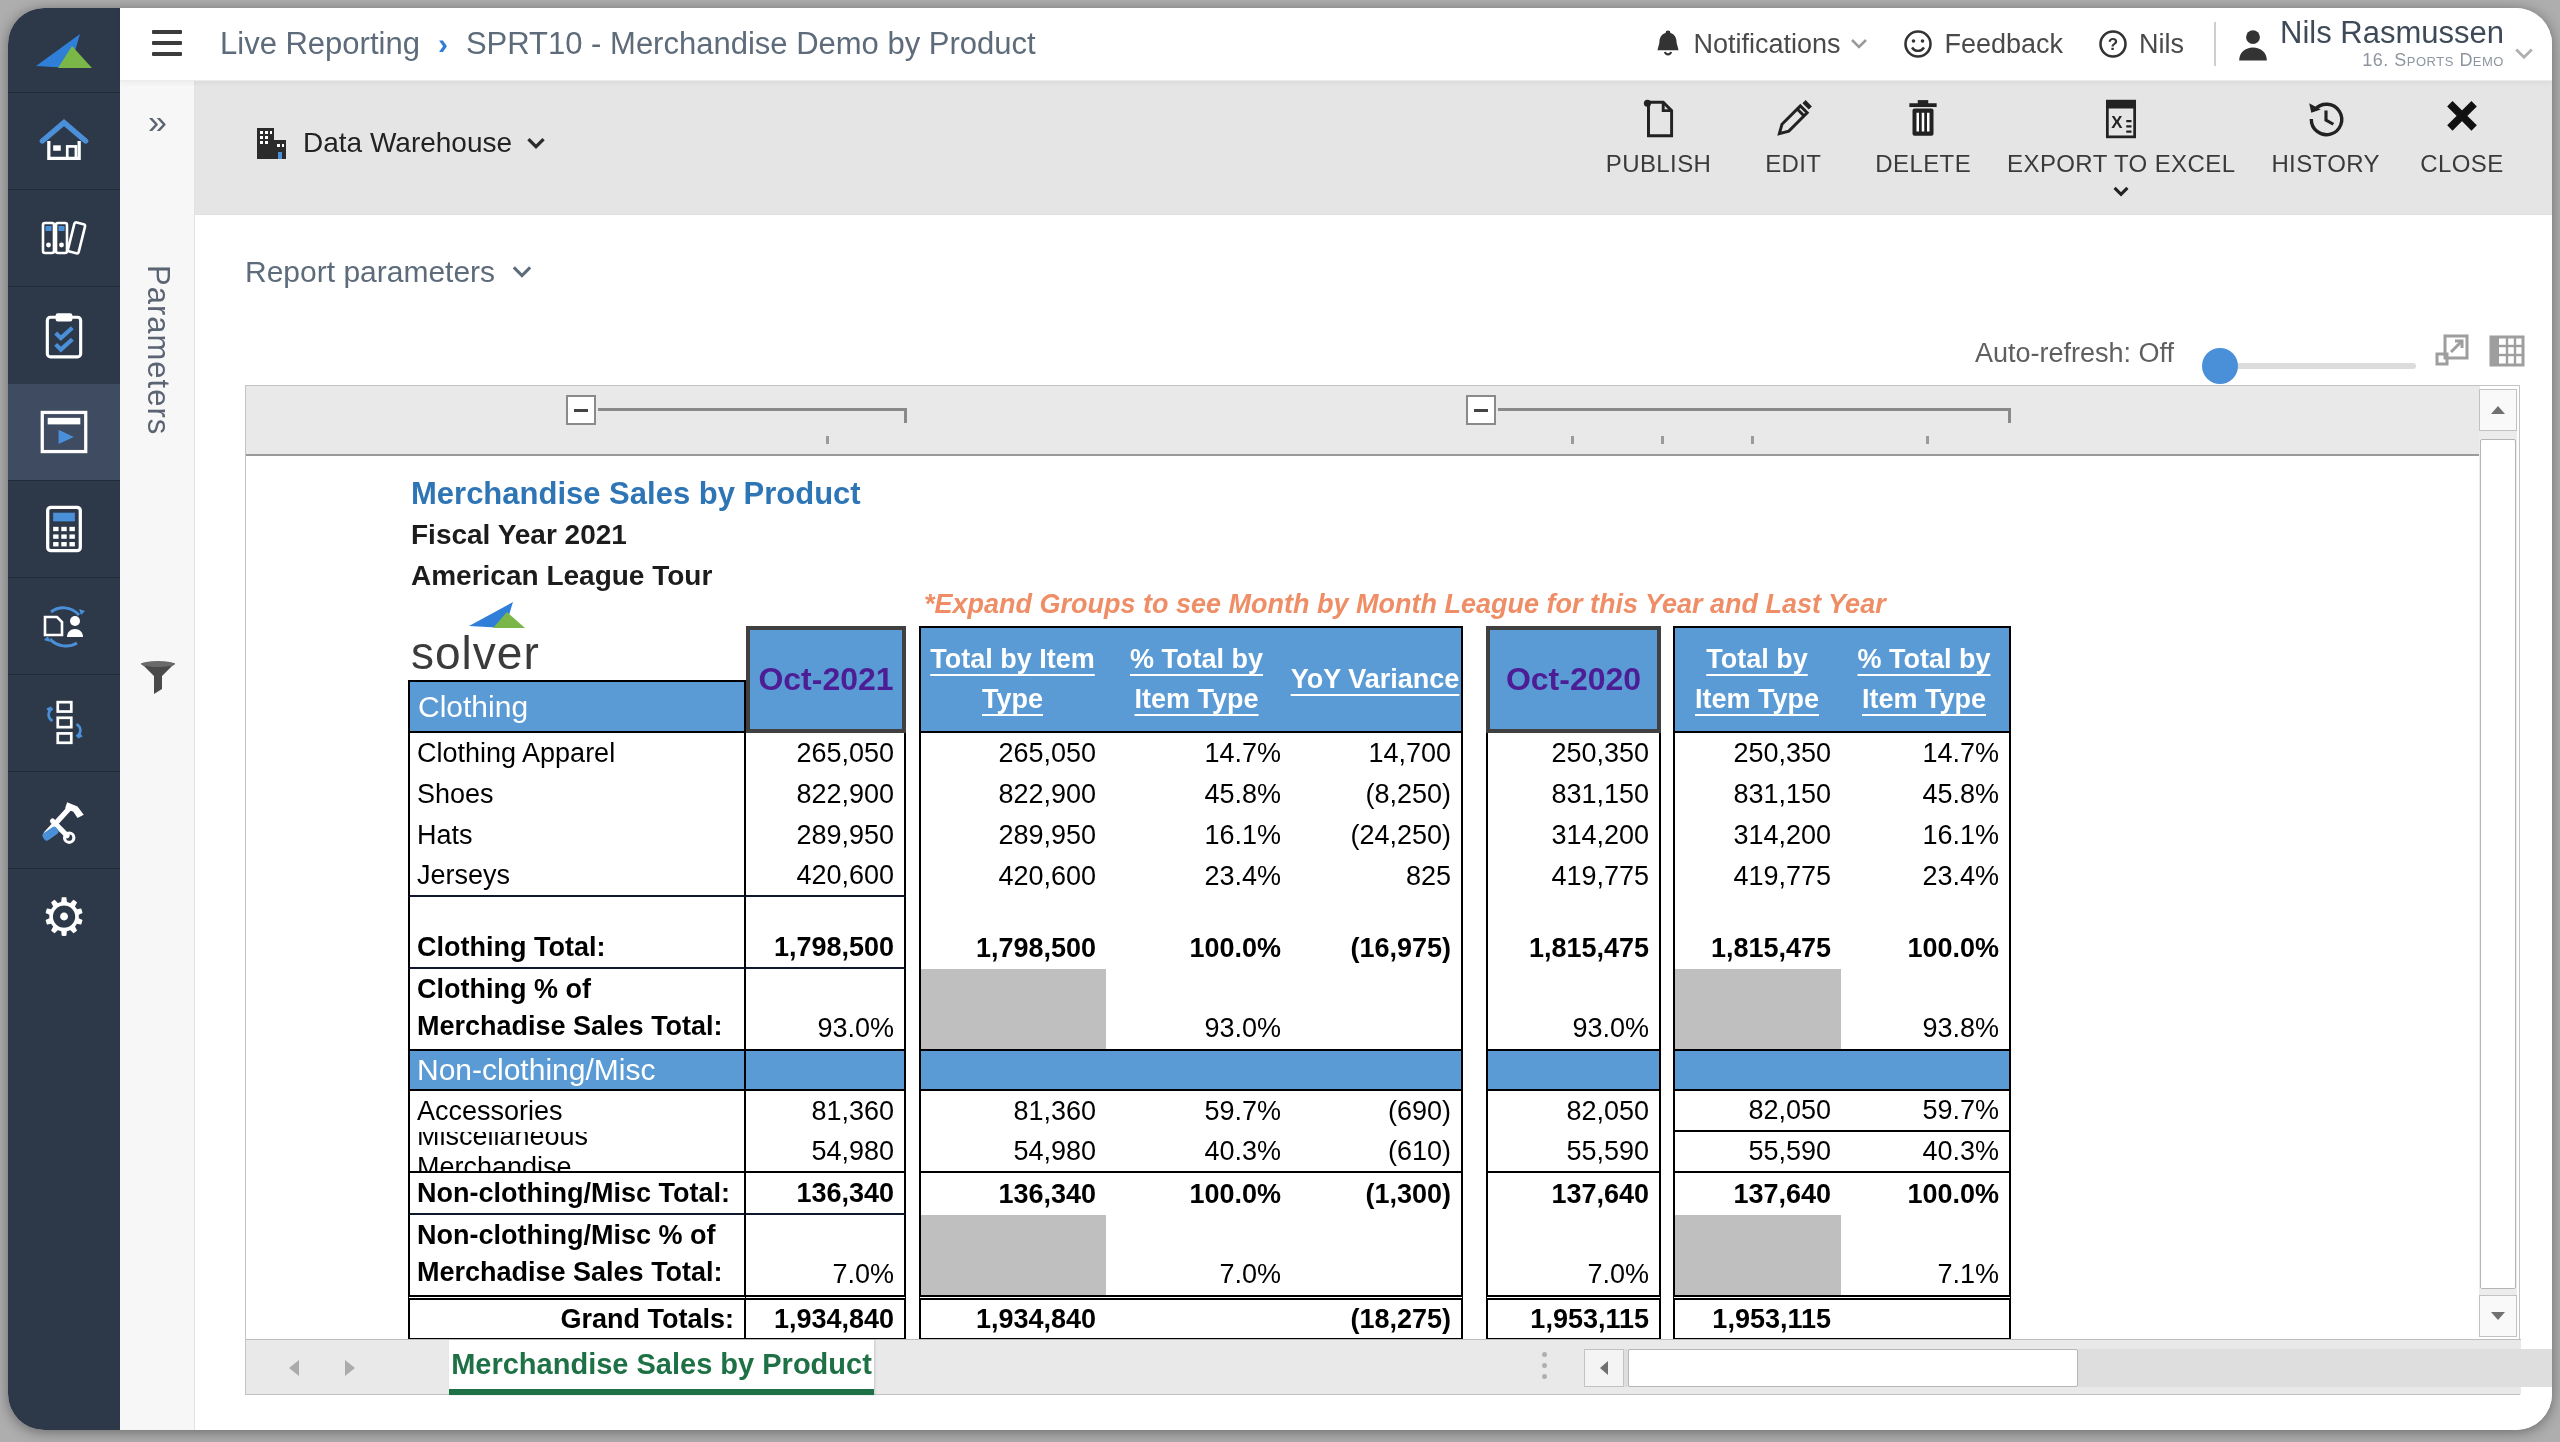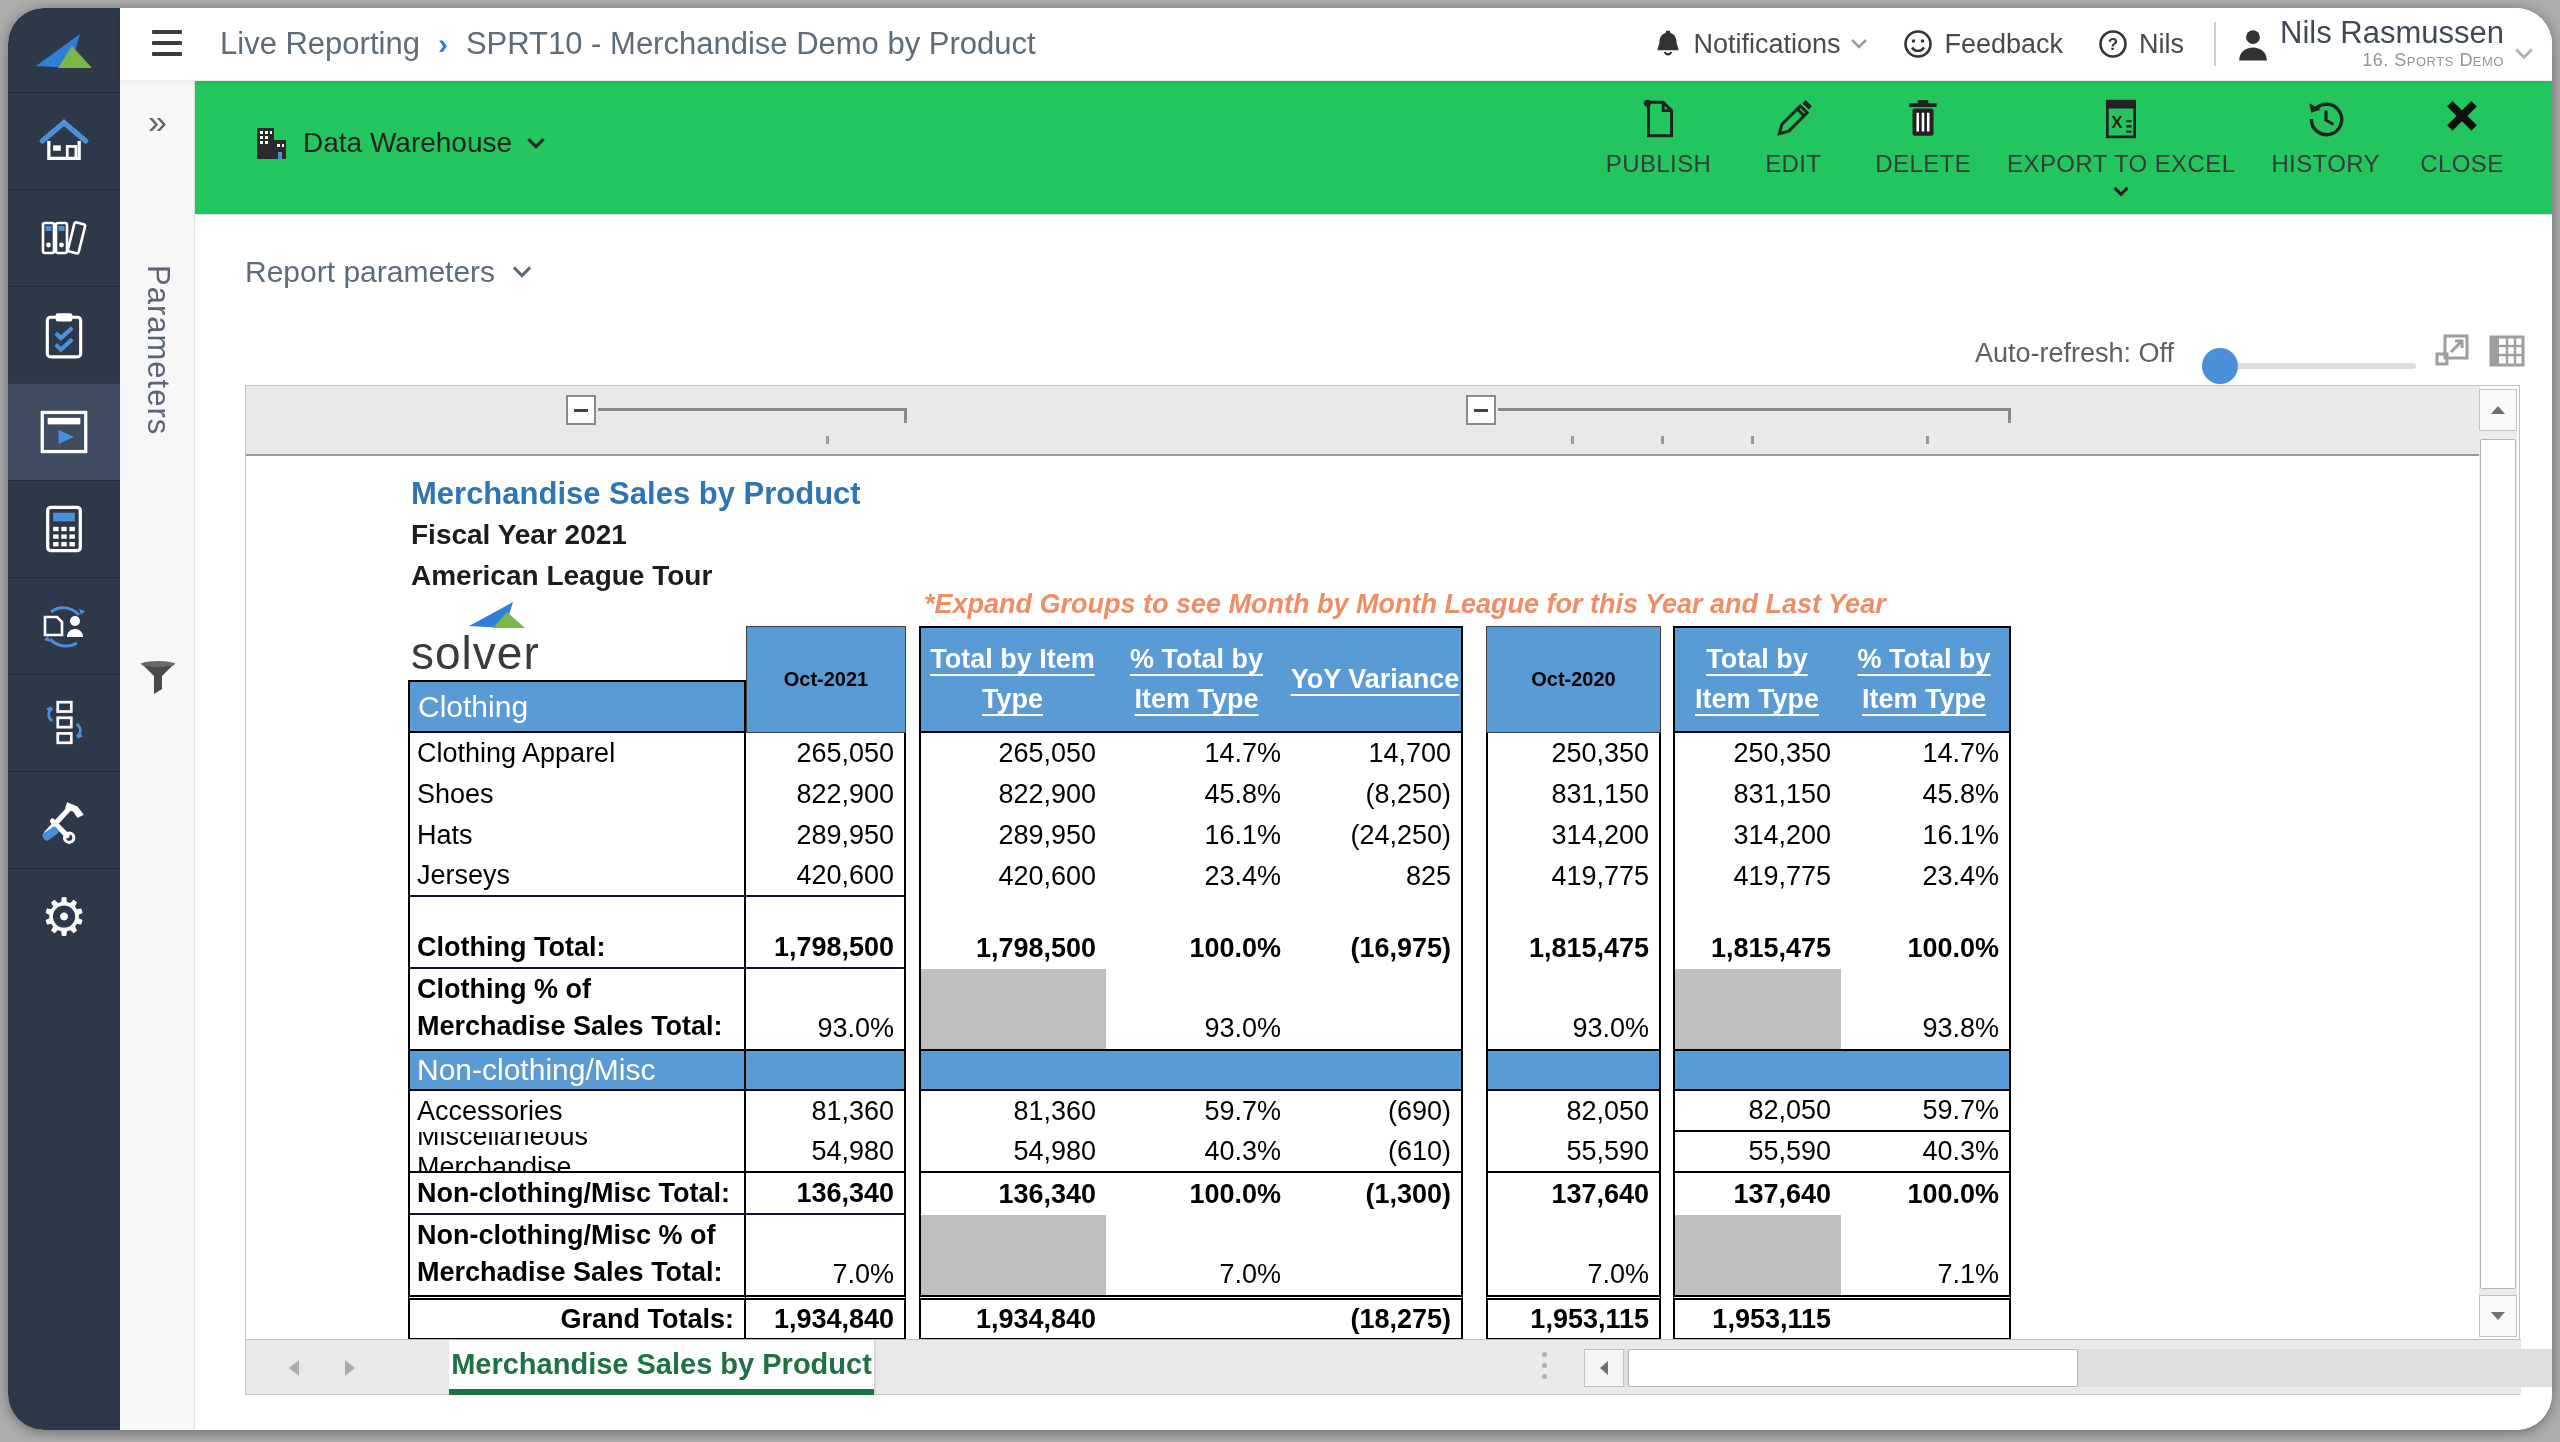--- a/index.html
+++ b/index.html
@@ -28,21 +28,21 @@
   .crumb { font-size:31px; color:#5d6b7a; cursor:pointer; white-space:nowrap; }
   .crumb-sep { color:#2f7ed8; font-size:30px; font-weight:700; }
   .hdr-right { position:absolute; right:18px; top:0; height:72px; display:flex; align-items:center; gap:14px; }
   .hdr-btn { display:flex; align-items:center; gap:10px; color:#4a4a4a; font-size:27px; cursor:pointer; padding:0 10px; }
   .hdr-divider { width:2px; height:44px; background:#cfcfcf; margin:0 6px; }
   .userbox { display:flex; align-items:center; gap:10px; cursor:pointer; }
   .user-name { font-size:31px; color:#3f4a58; line-height:1.05; }
   .user-tenant { font-size:18px; color:#8d959e; font-variant:small-caps; letter-spacing:.5px; text-align:right; }
 
   
-  .toolbar { position:absolute; left:187px; right:0; top:72px; height:135px; background:#22c55e; border-bottom:1px solid #e0e0e0;text-decoration:underline; }
+  .toolbar { position:absolute; left:187px; right:0; top:72px; height:135px; background:#e5e5e5; border-bottom:1px solid #e0e0e0;text-decoration:underline; }
   .src-select { position:absolute; left:58px; top:44px; display:flex; align-items:center; gap:14px; cursor:pointer; }
   .src-label { font-size:28px; color:#232323; font-weight:500; }
   .actions { position:absolute; right:30px; top:14px; display:flex; align-items:flex-start; gap:8px; }
   .action { display:flex; flex-direction:column; align-items:center; gap:10px; min-width:120px; padding:4px 14px; cursor:pointer; color:#2d2d2d; }
   .action-label { font-size:24px; letter-spacing:.4px; color:#3a3a3a; font-weight:500; white-space:nowrap; }
 
   
   .content { position:absolute; left:187px; right:0; top:207px; bottom:0; background:#fff; }
   .rp-toggle { position:absolute; left:50px; top:40px; display:flex; align-items:center; gap:16px; cursor:pointer; }
   .rp-label { font-size:30px; color:#5d6b7a; }
@@ -95,21 +95,21 @@
   .rule-all .cell { border-bottom:2px solid #000; }
   .rule-e .e1, .rule-e .e2 { border-bottom:2px solid #000; }
   .grand .cell { border-top:5px double #000; border-bottom:3px solid #000; font-weight:700; }
   .grand .a { justify-content:flex-end; padding-right:10px; }
   .grand .a span { text-align:right; }
 
   
   .header { height:107px; }
   .hA { grid-column:1; position:relative; }
   .section-band { position:absolute; left:0; right:0; bottom:0; height:53px; background:var(--accent); border:2px solid #000; color:#fff; font-size:30px; display:flex; align-items:center; padding-left:8px; }
-  .hB,.hD { background:var(--accent); border:1px solid #404040; color:#000000; font-weight:700; font-size:20px; display:flex; align-items:center; justify-content:center; }
+  .hB,.hD { background:var(--accent); border:4px solid #404040; color:#4c1d95; font-weight:700; font-size:32px; display:flex; align-items:center; justify-content:center; }
   .hB{ grid-column:2; } .hD{ grid-column:8; }
   .hC { grid-column:4/7; background:var(--accent); border:2px solid #000; display:flex; align-items:center; }
   .hE { grid-column:10/12; background:var(--accent); border:2px solid #000; display:flex; align-items:center; }
   .hcol { color:#fff; font-weight:700; font-size:27px; text-align:center; line-height:1.45; text-decoration:underline; text-underline-offset:6px; text-decoration-thickness:2px; }
   .w1{width:183px;} .w2{width:185px;} .w3{width:172px;} .w4{width:164px;} .w5{width:170px;}
 
   
   .tabbar { position:absolute; left:0; bottom:0; width:2275px; height:55px; background:#e9e9e9; border-top:1px solid #bdbdbd; }
   .tab-nav { position:absolute; left:40px; top:0; height:55px; display:flex; align-items:center; gap:40px; }
   .sheet-tab { position:absolute; left:203px; top:0; width:425px; height:55px; background:#fff; border-bottom:6px solid var(--tab-green); display:flex; align-items:center; justify-content:center; font-size:29px; font-weight:700; color:var(--tab-green); cursor:pointer; box-shadow:1px 0 2px rgba(0,0,0,.15); }

